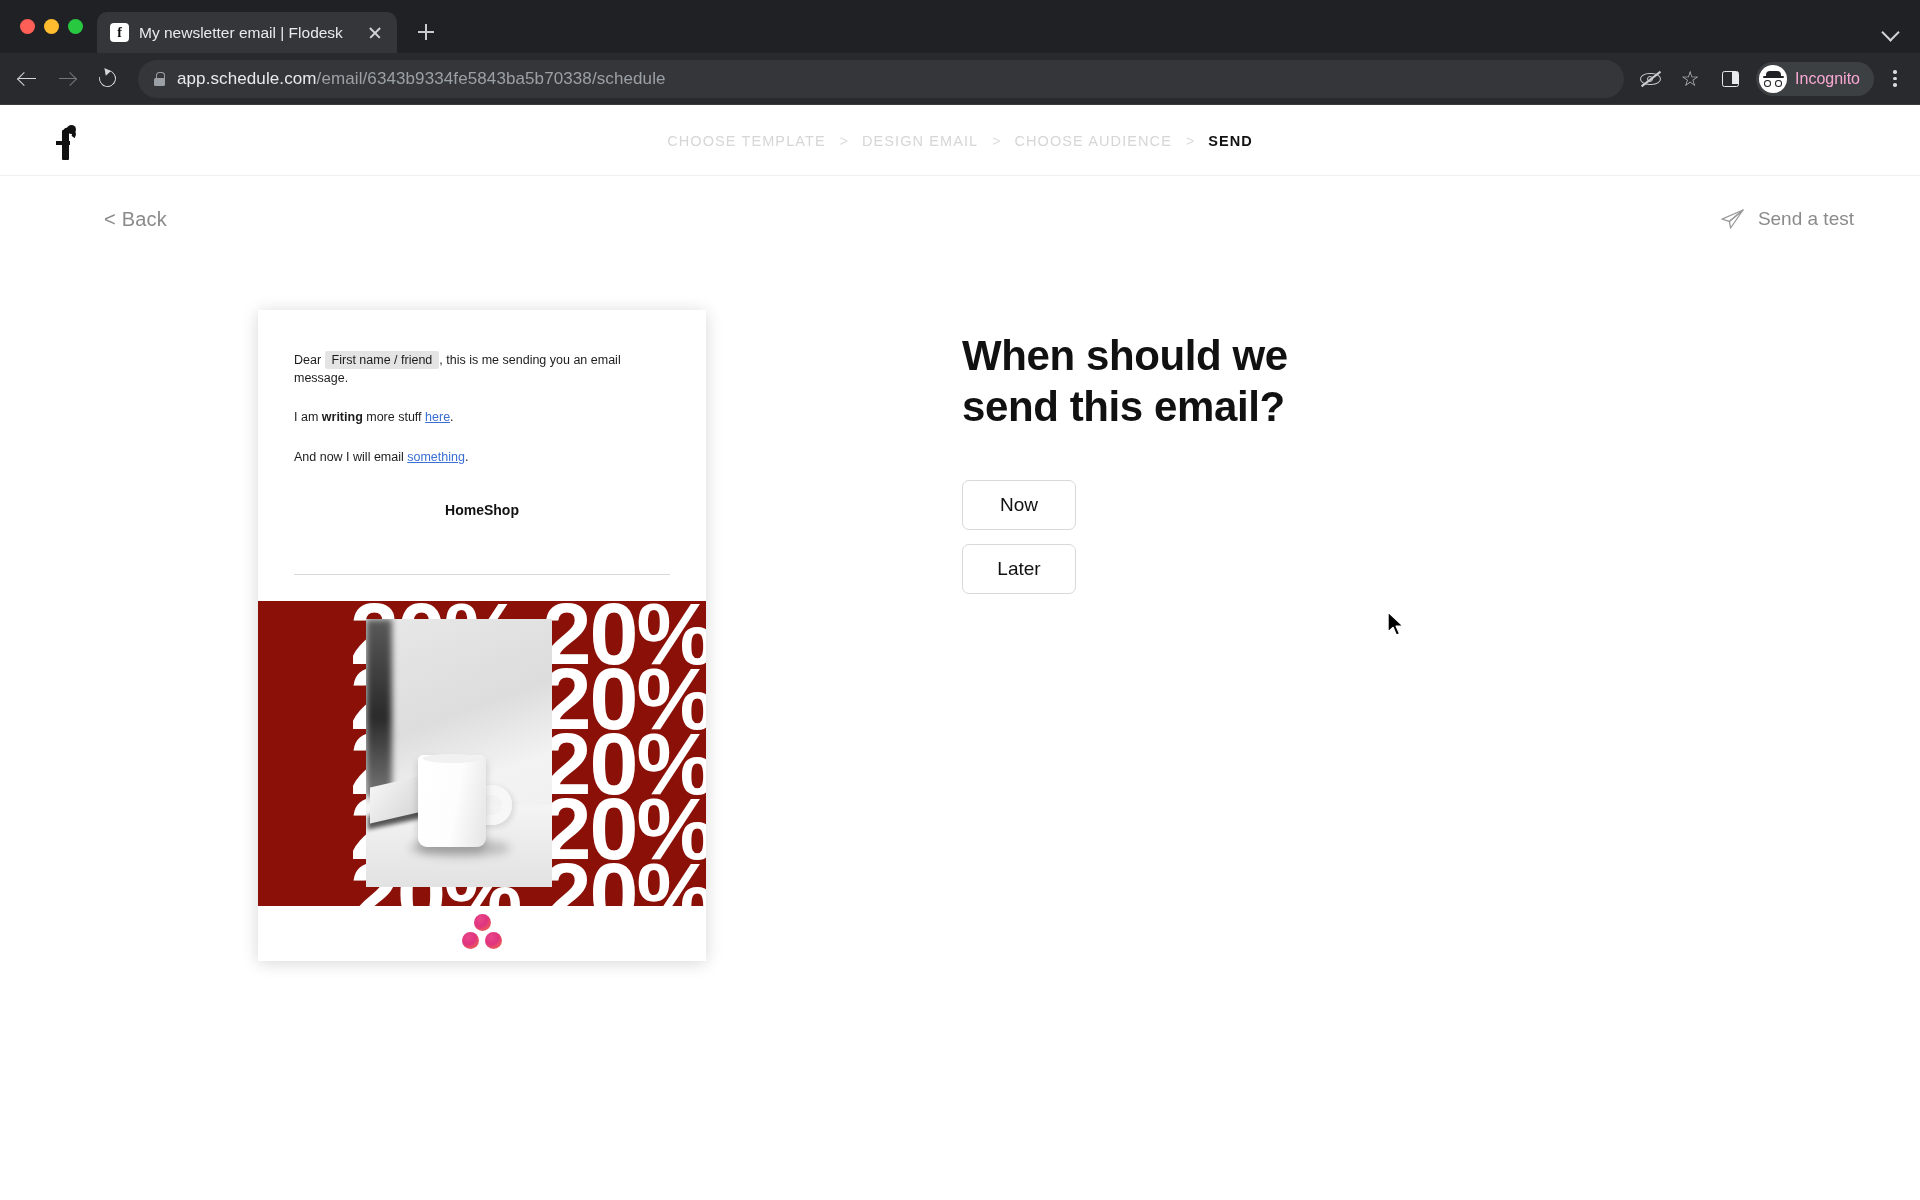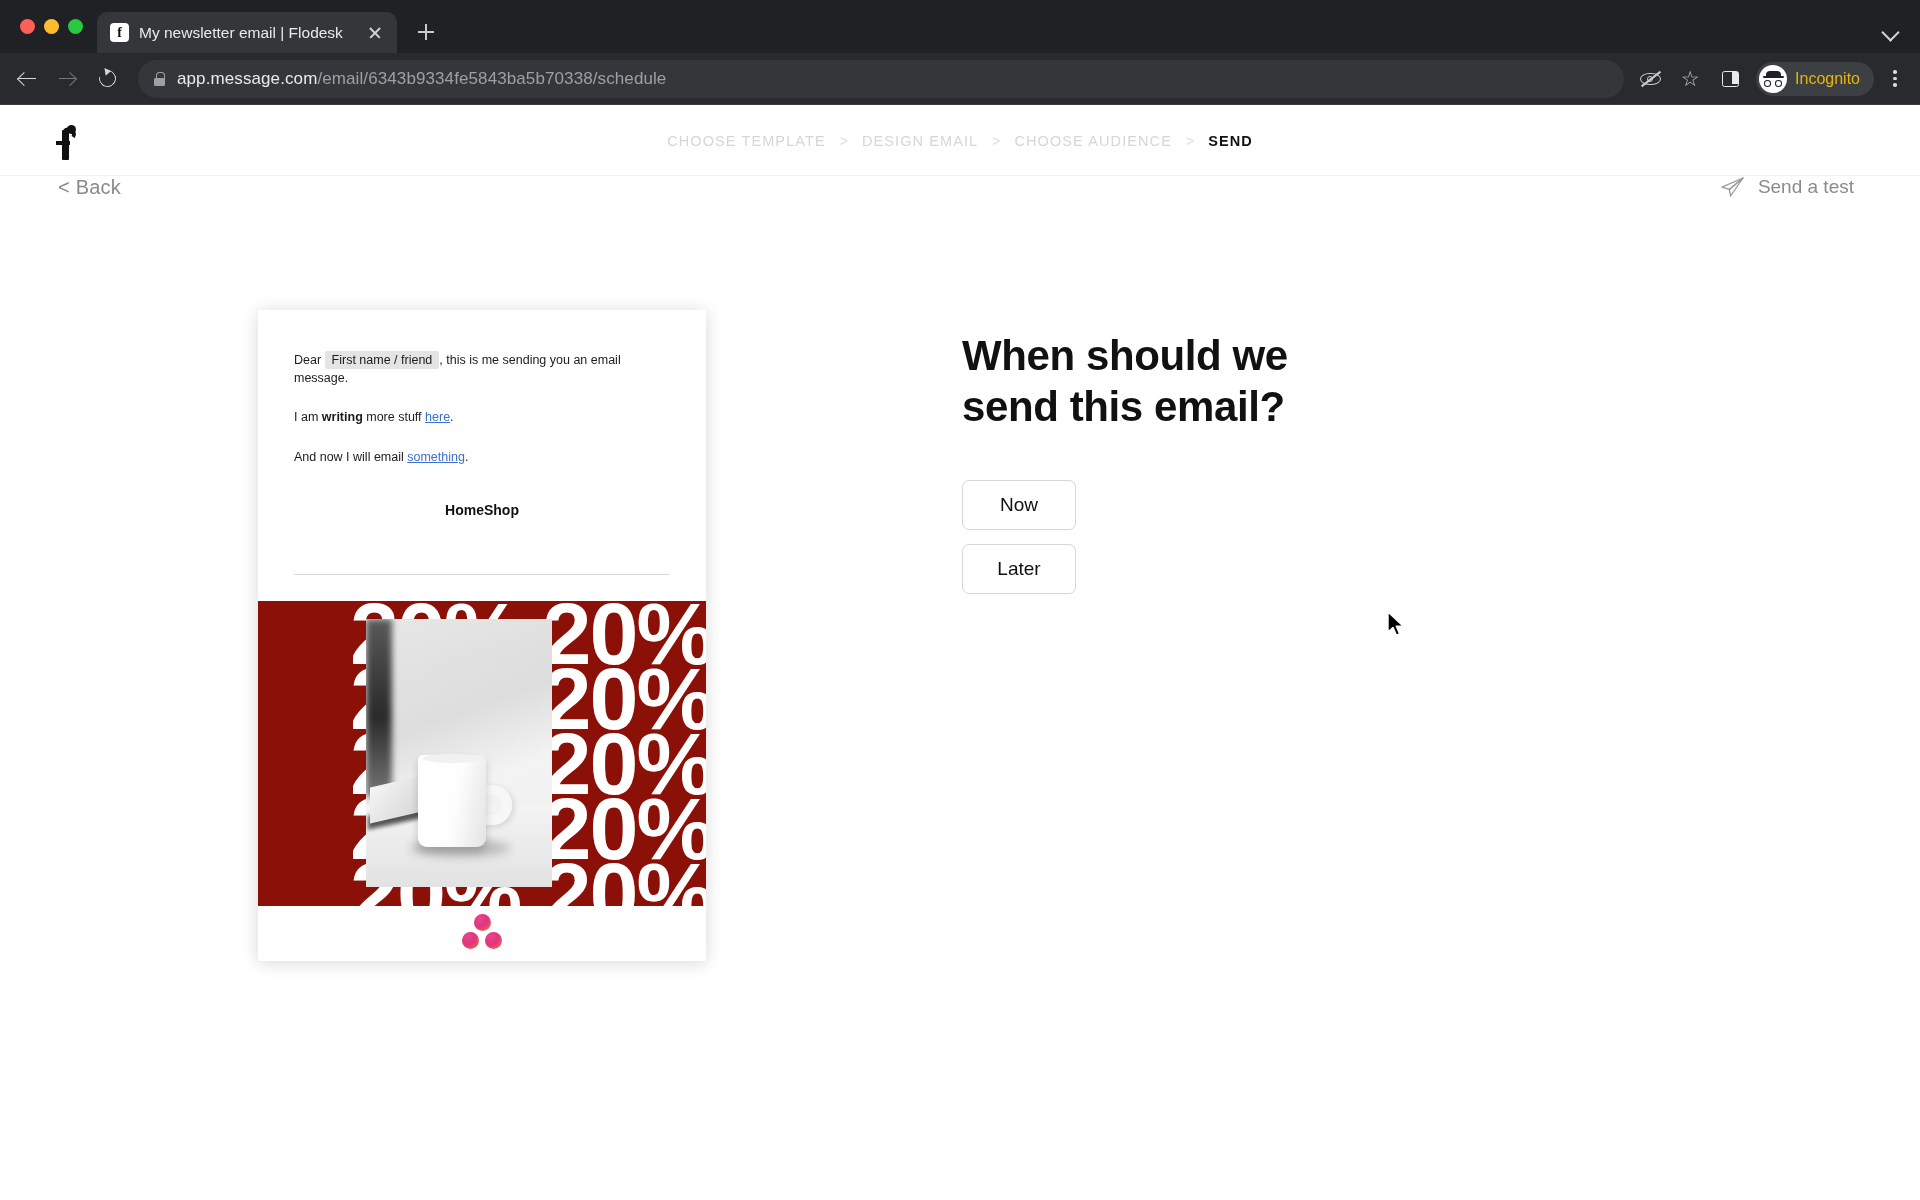--- a/index.html
+++ b/index.html
@@ -332,21 +332,21 @@
     width: 18px; height: 7px;
     display: flex; justify-content: space-between;
   }
   .incognito-avatar .glasses span {
     width: 7.4px; height: 7px;
     border: 1.7px solid #202124;
     border-radius: 50%;
     background: transparent;
   }
   .incognito-label {
-    color: #eab308;
+    color: #f9a8d4;
     font-size: 16px;
     white-space: nowrap;
   }
   .kebab {
     width: 30px; height: 36px;
     display: flex; flex-direction: column;
     align-items: center; justify-content: center;
     gap: 3.2px;
     margin-left: 2px;
   }
@@ -432,23 +432,24 @@
     font-weight: 700;
   }
   .bc-sep {
     font-size: 14px;
     color: #dddddd;
   }
 
   .subbar {
     height: 86px;
     display: flex;
-    align-items: flex-start;
+    align-items: center;
     padding: 0 40px 0 58px;
     position: relative;
+    margin-left: 46px;
   }
   .back-link {
     font-size: 20px;
     color: #8b8b8b;
     letter-spacing: 0.2px;
   }
   .send-test {
     position: absolute;
     right: 66px;
     display: flex;
@@ -717,21 +718,21 @@
       </div>
     <div class="nav-btn disabled">
         <span class="arrow-right"></span>
       </div>
     <div class="nav-btn">
         <span class="reload-ico"></span>
       </div>
 
     <div class="omnibox">
       <span class="lock-ico"></span>
-      <span class="url-text"><span class="host">app.message.com</span><span>/email/6343b9334fe5843ba5b70338/schedule</span></span>
+      <span class="url-text"><span class="host">app.schedule.com</span><span>/email/6343b9334fe5843ba5b70338/schedule</span></span>
     </div>
 
     <div class="toolbar-right">
       <div class="tb-ico">
         <span class="eye-slash">
           <span class="eye-outer"></span>
             <span class="eye-pupil"></span>
             <span class="eye-bar"></span>
         </span>
       </div>

